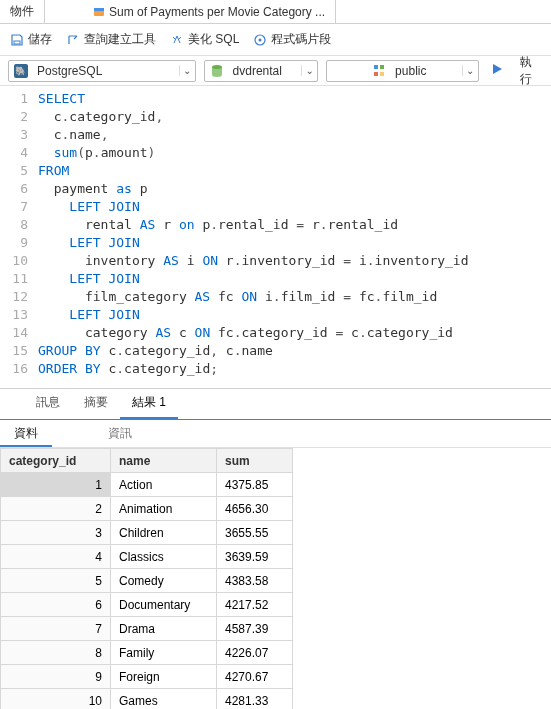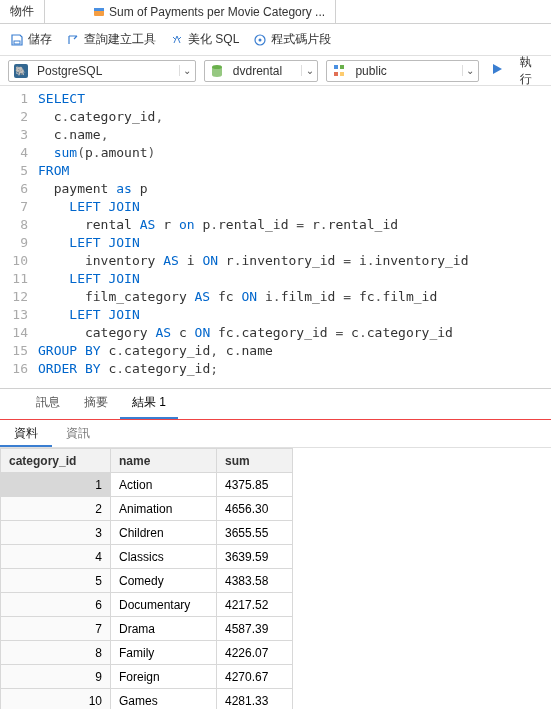--- a/index.html
+++ b/index.html
@@ -9,32 +9,32 @@
   .tab-top.active { background: #fff; }
   .tab-icon { width: 12px; height: 12px; display: inline-block; }
   .toolbar { display: flex; align-items: center; gap: 14px; padding: 6px 10px; border-bottom: 1px solid #e0e0e0; height: 32px; }
   .toolbar-item { display: flex; align-items: center; gap: 4px; color: #333; cursor: pointer; }
   .toolbar-icon { width: 14px; height: 14px; display: inline-block; }
   .dropdown-row { display: flex; align-items: center; gap: 8px; padding: 4px 8px; border-bottom: 1px solid #e0e0e0; height: 30px; }
   .dropdown { display: flex; align-items: center; border: 1px solid #bbb; border-radius: 2px; height: 22px; background: #fff; }
   .dropdown .dd-icon { width: 16px; height: 16px; margin: 0 4px; display: flex; align-items: center; justify-content: center; }
   .dropdown .dd-text { padding: 0 4px; font-size: 12px; color: #333; }
   .dropdown .dd-arrow { width: 16px; border-left: 1px solid #ddd; text-align: center; color: #555; font-size: 10px; }
-  .dd1 { width: 190px; } .dd2 { width: 116px; } .dd3 { width: 154px; }
+  .dd1 { width: 190px; } .dd2 { width: 116px; } .dd3 { width: 154px; padding-left: 40px; }
   .run-btn { display: flex; align-items: center; gap: 17px; color: #333; cursor: pointer; margin-left: 4px; }
   .editor { display: flex; font-family: Consolas, Menlo, monospace; font-size: 13px; line-height: 18px; padding: 4px 0 10px 0; }
   .gutter { width: 38px; text-align: right; color: #aaa; padding-right: 10px; user-select: none; }
   .code { flex: 1; white-space: pre; color: #333; }
   .kw { color: #0066cc; }
   .punc { color: #555; }
   .ident { color: #333; }
   .result-tabs { display: flex; border-top: 1px solid #d0d0d0; border-bottom: 1px solid #ef4444; height: 32px; padding-left: 24px; }
   .result-tab { padding: 5px 12px; color: #555; cursor: pointer; }
   .result-tab.active { color: #000; border-bottom: 2px solid #3a7ed1; }
-  .sub-tabs { display: flex; height: 28px; border-bottom: 1px solid #e0e0e0; }
+  .sub-tabs { display: flex; height: 28px; border-bottom: 1px solid #e0e0e0; gap: 42px; }
   .sub-tab { padding: 5px 14px; color: #777; cursor: pointer; }
   .sub-tab.active { color: #222; border-bottom: 2px solid #3a7ed1; }
   table.grid { border-collapse: collapse; font-size: 12px; }
   table.grid th, table.grid td { border: 1px solid #d8d8d8; padding: 4px 8px; height: 24px; }
   table.grid th { background: #f2f2f2; font-weight: bold; text-align: left; color: #333; }
   table.grid th.col-id { width: 110px; text-align: left; }
   table.grid th.col-name { width: 106px; }
   table.grid th.col-sum { width: 76px; }
   table.grid td.idx { text-align: right; background: #fafafa; }
   table.grid td.sum { }

